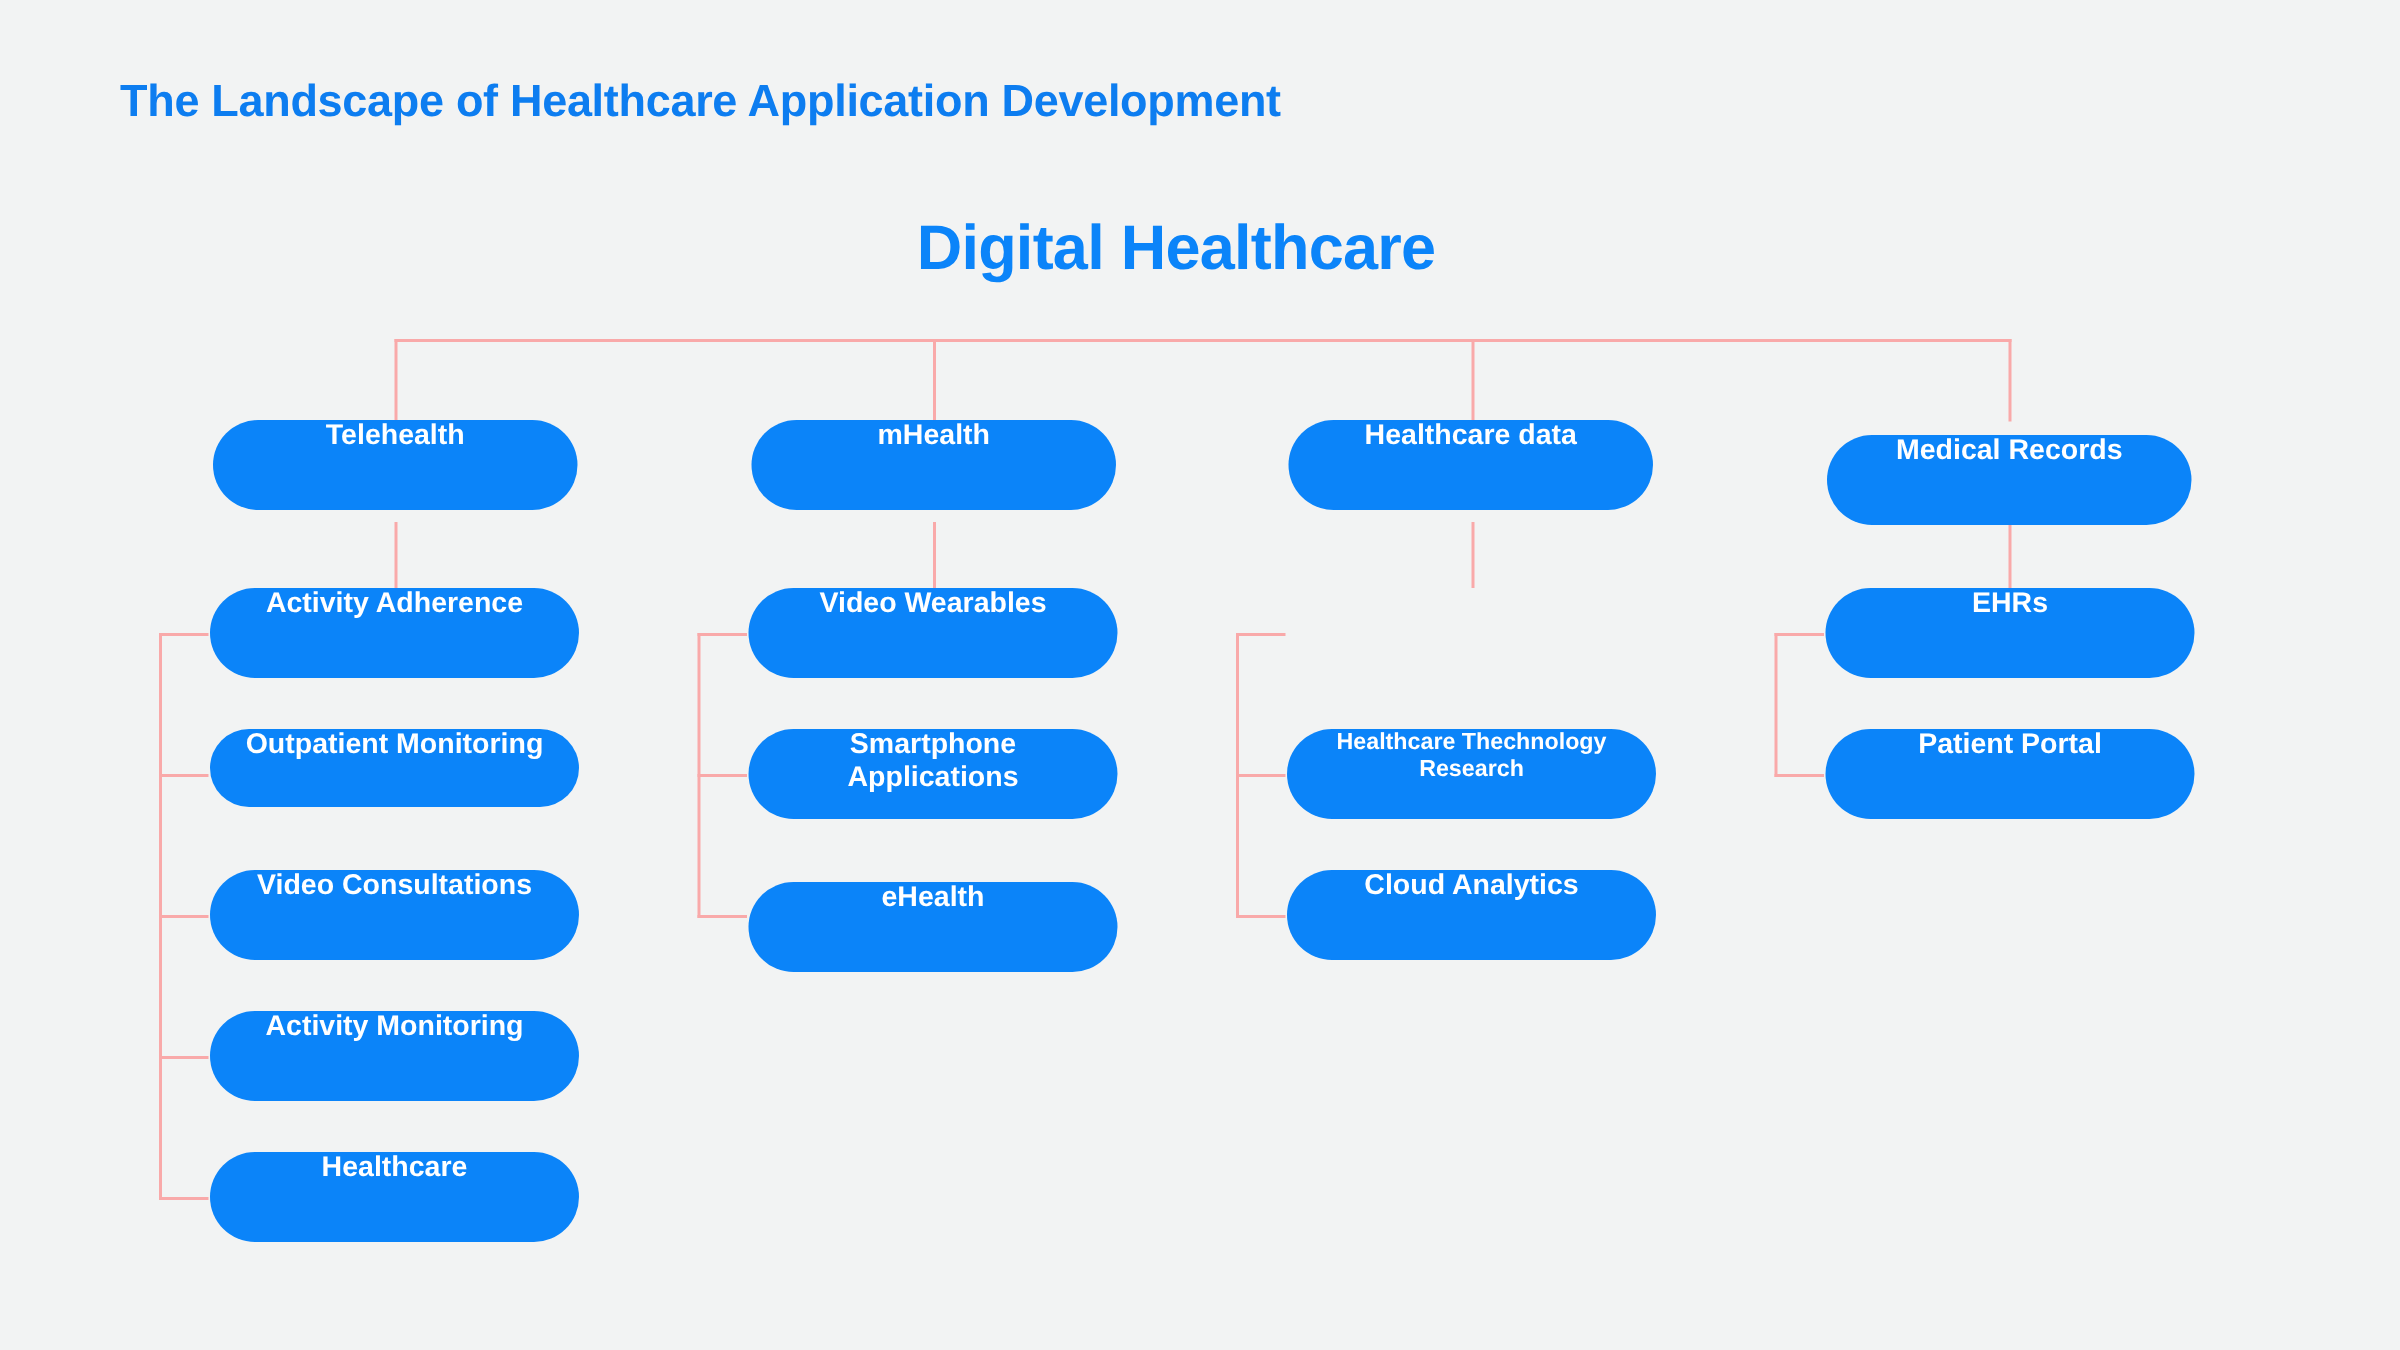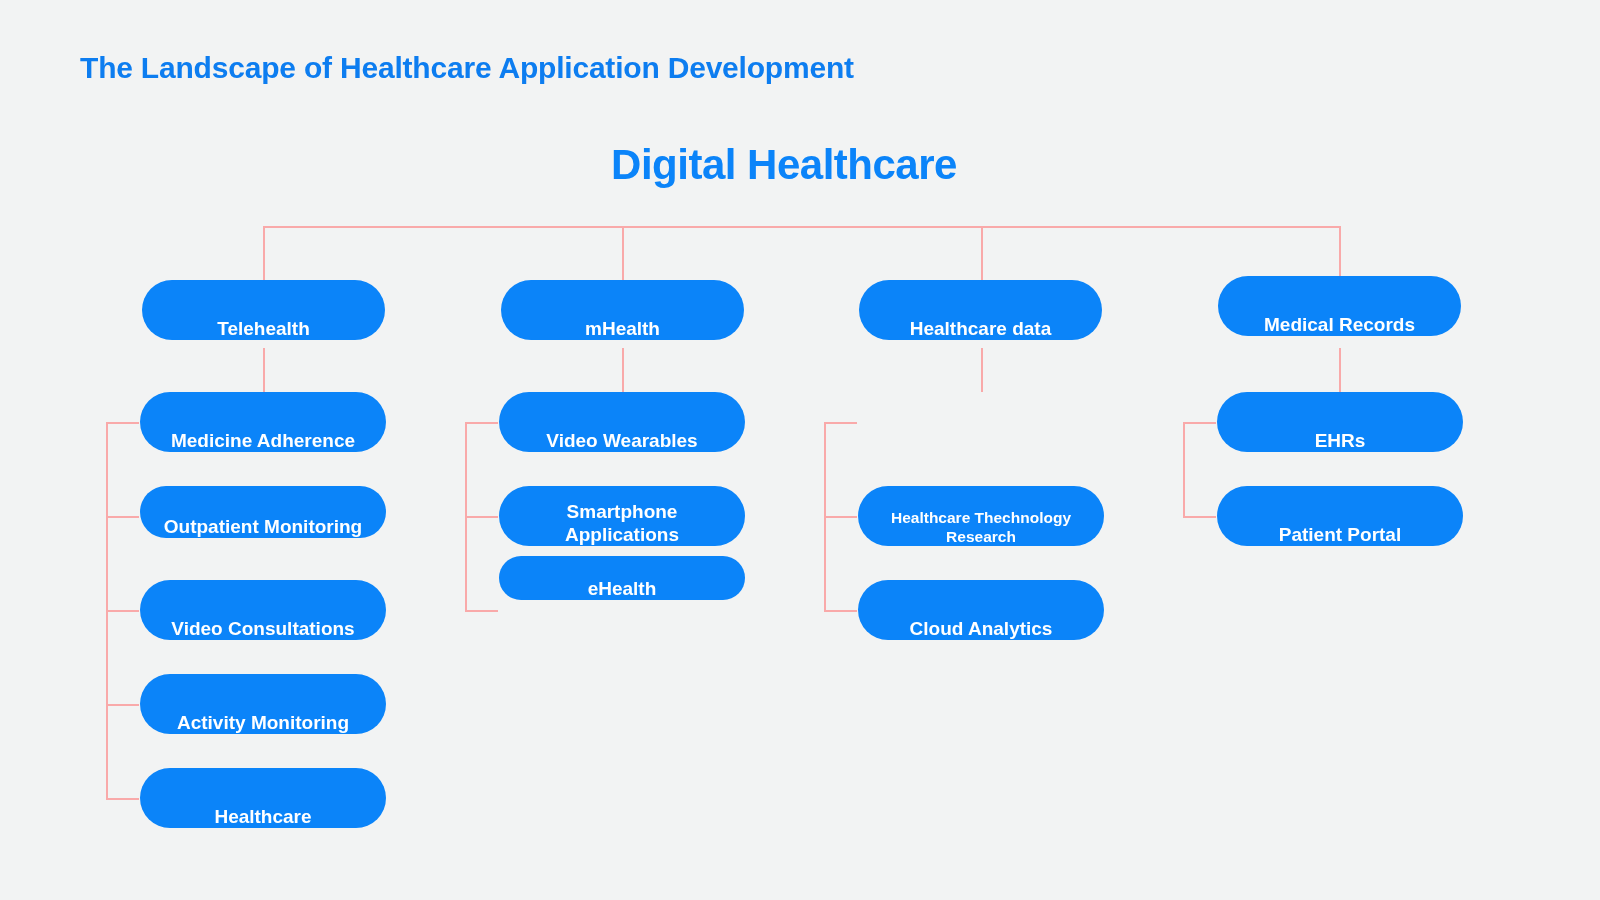--- a/index.html
+++ b/index.html
@@ -60,21 +60,21 @@
 
   
   .node {
     position: absolute;
     box-sizing: border-box;
     background: #0b84f9;
     border-radius: 40px;
     color: #ffffff;
     font-weight: bold;
     display: flex;
-    align-items: flex-end;
+    align-items: flex-start;
     justify-content: center;
     text-align: center;
     line-height: 1.18;
     padding: 0 14px;
   }
   .node.lvl1 { font-size: 19px; }
   .node.lvl2 { font-size: 19px; }
   .node.small { font-size: 15.5px; }
 </style>
 </head>
@@ -122,47 +122,47 @@
 
   <div class="node lvl1" style="left:142px; top:280px; width:243px; height:60px;">
     <span>Telehealth</span>
   </div>
   <div class="node lvl1" style="left:501px; top:280px; width:243px; height:60px;">
     <span>mHealth</span>
   </div>
   <div class="node lvl1" style="left:859px; top:280px; width:243px; height:60px;">
     <span>Healthcare data</span>
   </div>
-  <div class="node lvl1" style="left:1218px; top:276px; width:243px; height:60px;">
+  <div class="node lvl1" style="left:1218px; top:290px; width:243px; height:60px;">
     <span>Medical Records</span>
   </div>
 
   <div class="node lvl2" style="left:140px; top:392px; width:246px; height:60px;">
-    <span>Medicine Adherence</span>
+    <span>Activity Adherence</span>
   </div>
   <div class="node lvl2" style="left:140px; top:486px; width:246px; height:52px;">
     <span>Outpatient Monitoring</span>
   </div>
   <div class="node lvl2" style="left:140px; top:580px; width:246px; height:60px;">
     <span>Video Consultations</span>
   </div>
   <div class="node lvl2" style="left:140px; top:674px; width:246px; height:60px;">
     <span>Activity Monitoring</span>
   </div>
   <div class="node lvl2" style="left:140px; top:768px; width:246px; height:60px;">
     <span>Healthcare</span>
   </div>
 
   <div class="node lvl2" style="left:499px; top:392px; width:246px; height:60px;">
     <span>Video Wearables</span>
   </div>
   <div class="node lvl2" style="left:499px; top:486px; width:246px; height:60px;">
     <span>Smartphone Applications</span>
   </div>
-  <div class="node lvl2" style="left:499px; top:556px; width:246px; height:44px;">
+  <div class="node lvl2" style="left:499px; top:588px; width:246px; height:60px;">
     <span>eHealth</span>
   </div>
 
   <div class="node small" style="left:858px; top:486px; width:246px; height:60px;">
     <span>Healthcare Thechnology Research</span>
   </div>
   <div class="node lvl2" style="left:858px; top:580px; width:246px; height:60px;">
     <span>Cloud Analytics</span>
   </div>
 

